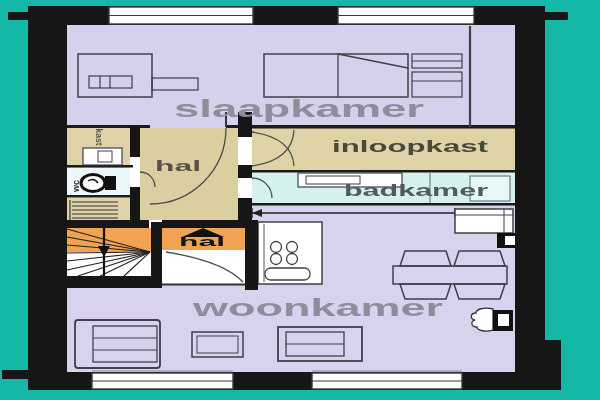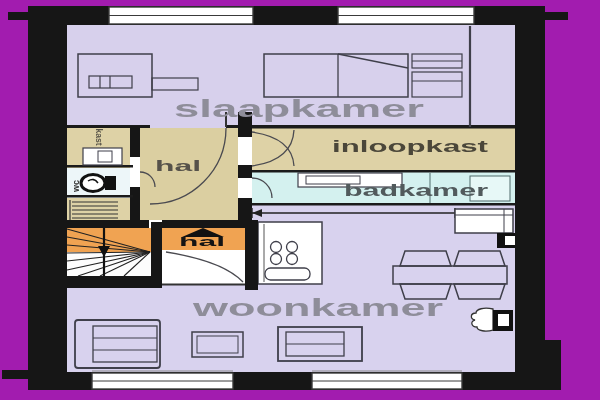--- a/index.html
+++ b/index.html
@@ -1,16 +1,16 @@
 <!DOCTYPE html>
 <html><head>
 <meta charset="utf-8">
 <style>
   html,body{margin:0;padding:0;background:#ffffff;}
-  .stage{position:relative;width:600px;height:400px;background:#a21caf;overflow:hidden;}
+  .stage{position:relative;width:600px;height:400px;background:#14b8a6;overflow:hidden;}
   svg{display:block}
   .lbl{font-family:"Liberation Sans", sans-serif;font-weight:bold;}
   .furn{fill:none;stroke:#3f3f4a;stroke-width:1.5;}
   .furnW{fill:#ffffff;stroke:#3f3f4a;stroke-width:1.5;}
   .arc{fill:none;stroke:#4a4a50;stroke-width:1.3;}
   .thin{fill:#1b1b1b;}
   .tread{stroke:#222222;stroke-width:1.1;}
 </style>
 </head>
 <body>

